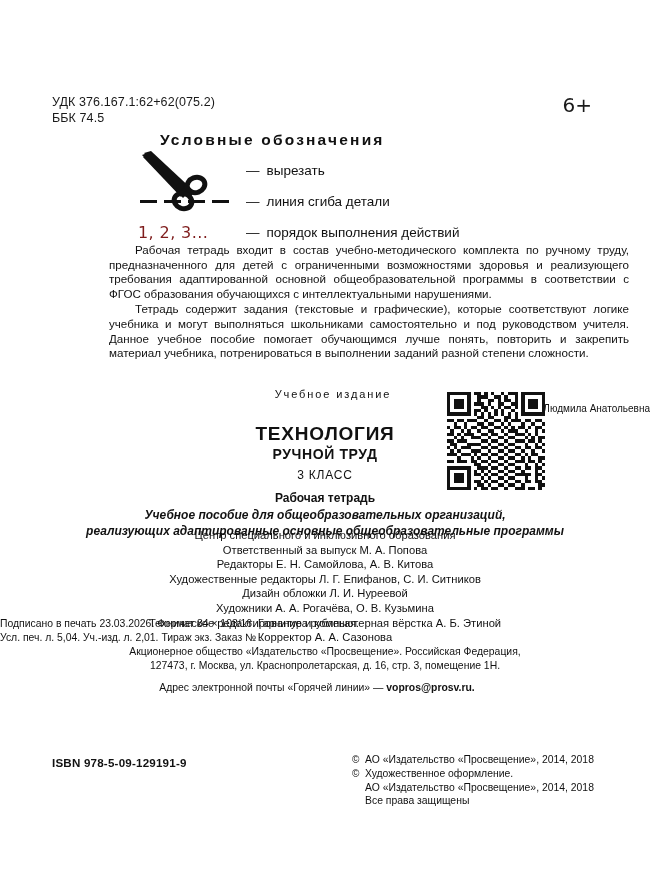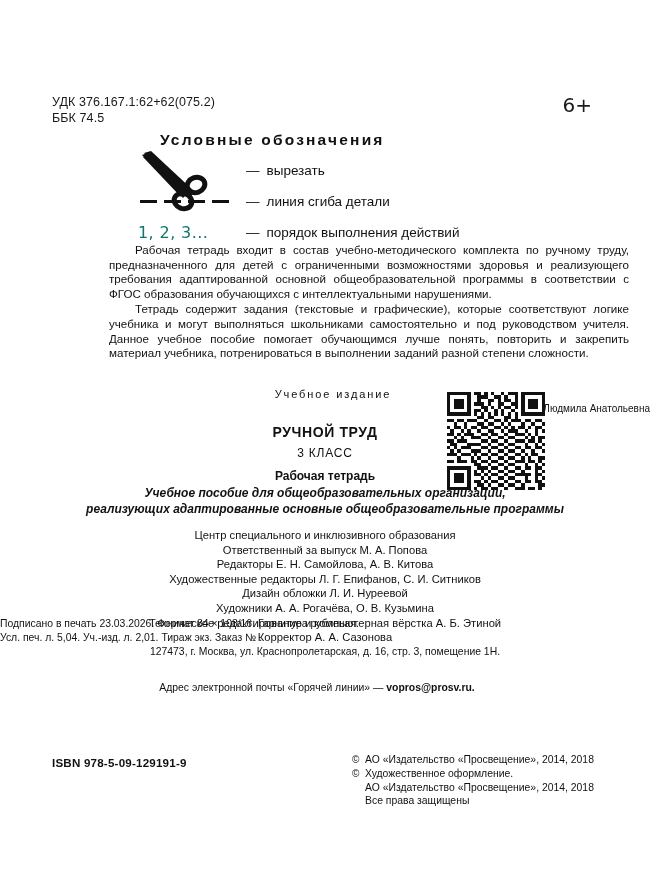--- a/index.html
+++ b/index.html
@@ -98,21 +98,21 @@
     margin-left: 2px;
   }
   .fold-line span {
     display: block;
     width: 17px;
     height: 2.5px;
     background: #111;
   }
   .order-nums {
     font-size: 16px;
-    color: #0f766e;
+    color: #7f1d1d;
     font-family: "DejaVu Sans", sans-serif;
     letter-spacing: 0.4px;
   }
 
   
   .body-text {
     position: absolute;
     left: 64px;
     top: 243px;
     width: 520px;
@@ -336,20 +336,21 @@
   </div>
 
   <div class="body-text">
     <p>Рабочая тетрадь входит в состав учебно-методического комплекта по ручному труду, предназначенного для детей с ограниченными возможностями здоровья и реализующего требования адаптированной основной общеобразовательной программы в соответствии с ФГОС образования обучающихся с интеллектуальными нарушениями.</p>
     <p>Тетрадь содержит задания (текстовые и графические), которые соответствуют логике учебника и могут выполняться школьниками самостоятельно и под руководством учителя. Данное учебное пособие помогает обучающимся лучше понять, повторить и закрепить материал учебника, потренироваться в выполнении заданий разной степени сложности.</p>
   </div>
 
   <div class="imprint">
     <div class="ed-kind">Учебное издание</div>
     <div class="author"><b>Кузнецова</b> <span>Людмила Анатольевна</span></div>
+    <div class="main-title">ТЕХНОЛОГИЯ</div>
     <div class="sub-title">РУЧНОЙ ТРУД</div>
     <div class="grade">3 КЛАСС</div>
     <div class="wb-label">Рабочая тетрадь</div>
     <div class="purpose">Учебное пособие для общеобразовательных организаций,</div>
     <div class="purpose">реализующих адаптированные основные общеобразовательные программы</div>
   </div>
 
   <div class="qr">
     <svg id="qr-svg" viewBox="0 0 29 29" shape-rendering="crispEdges" xmlns="http://www.w3.org/2000/svg">
       <rect width="29" height="29" fill="#ffffff"></rect>
@@ -807,20 +808,21 @@
     <div>Техническое редактирование и компьютерная вёрстка А. Б. Этиной</div>
     <div>Корректор А. А. Сазонова</div>
   </div>
 
   <div class="print-info">
     <div>Подписано в печать 23.03.2026. Формат 84 × 108/16. Гарнитура рубленая.</div>
     <div>Усл. печ. л. 5,04. Уч.-изд. л. 2,01. Тираж          экз. Заказ №          .</div>
   </div>
 
   <div class="publisher">
+    <div>Акционерное общество «Издательство «Просвещение». Российская Федерация,</div>
     <div>127473, г. Москва, ул. Краснопролетарская, д. 16, стр. 3, помещение 1Н.</div>
   </div>
 
   <div class="hotline">
     <span>Адрес электронной почты «Горячей линии» — </span><b>vopros@prosv.ru.</b>
   </div>
 
   <div class="isbn">ISBN 978-5-09-129191-9</div>
 
   <div class="copyright">

